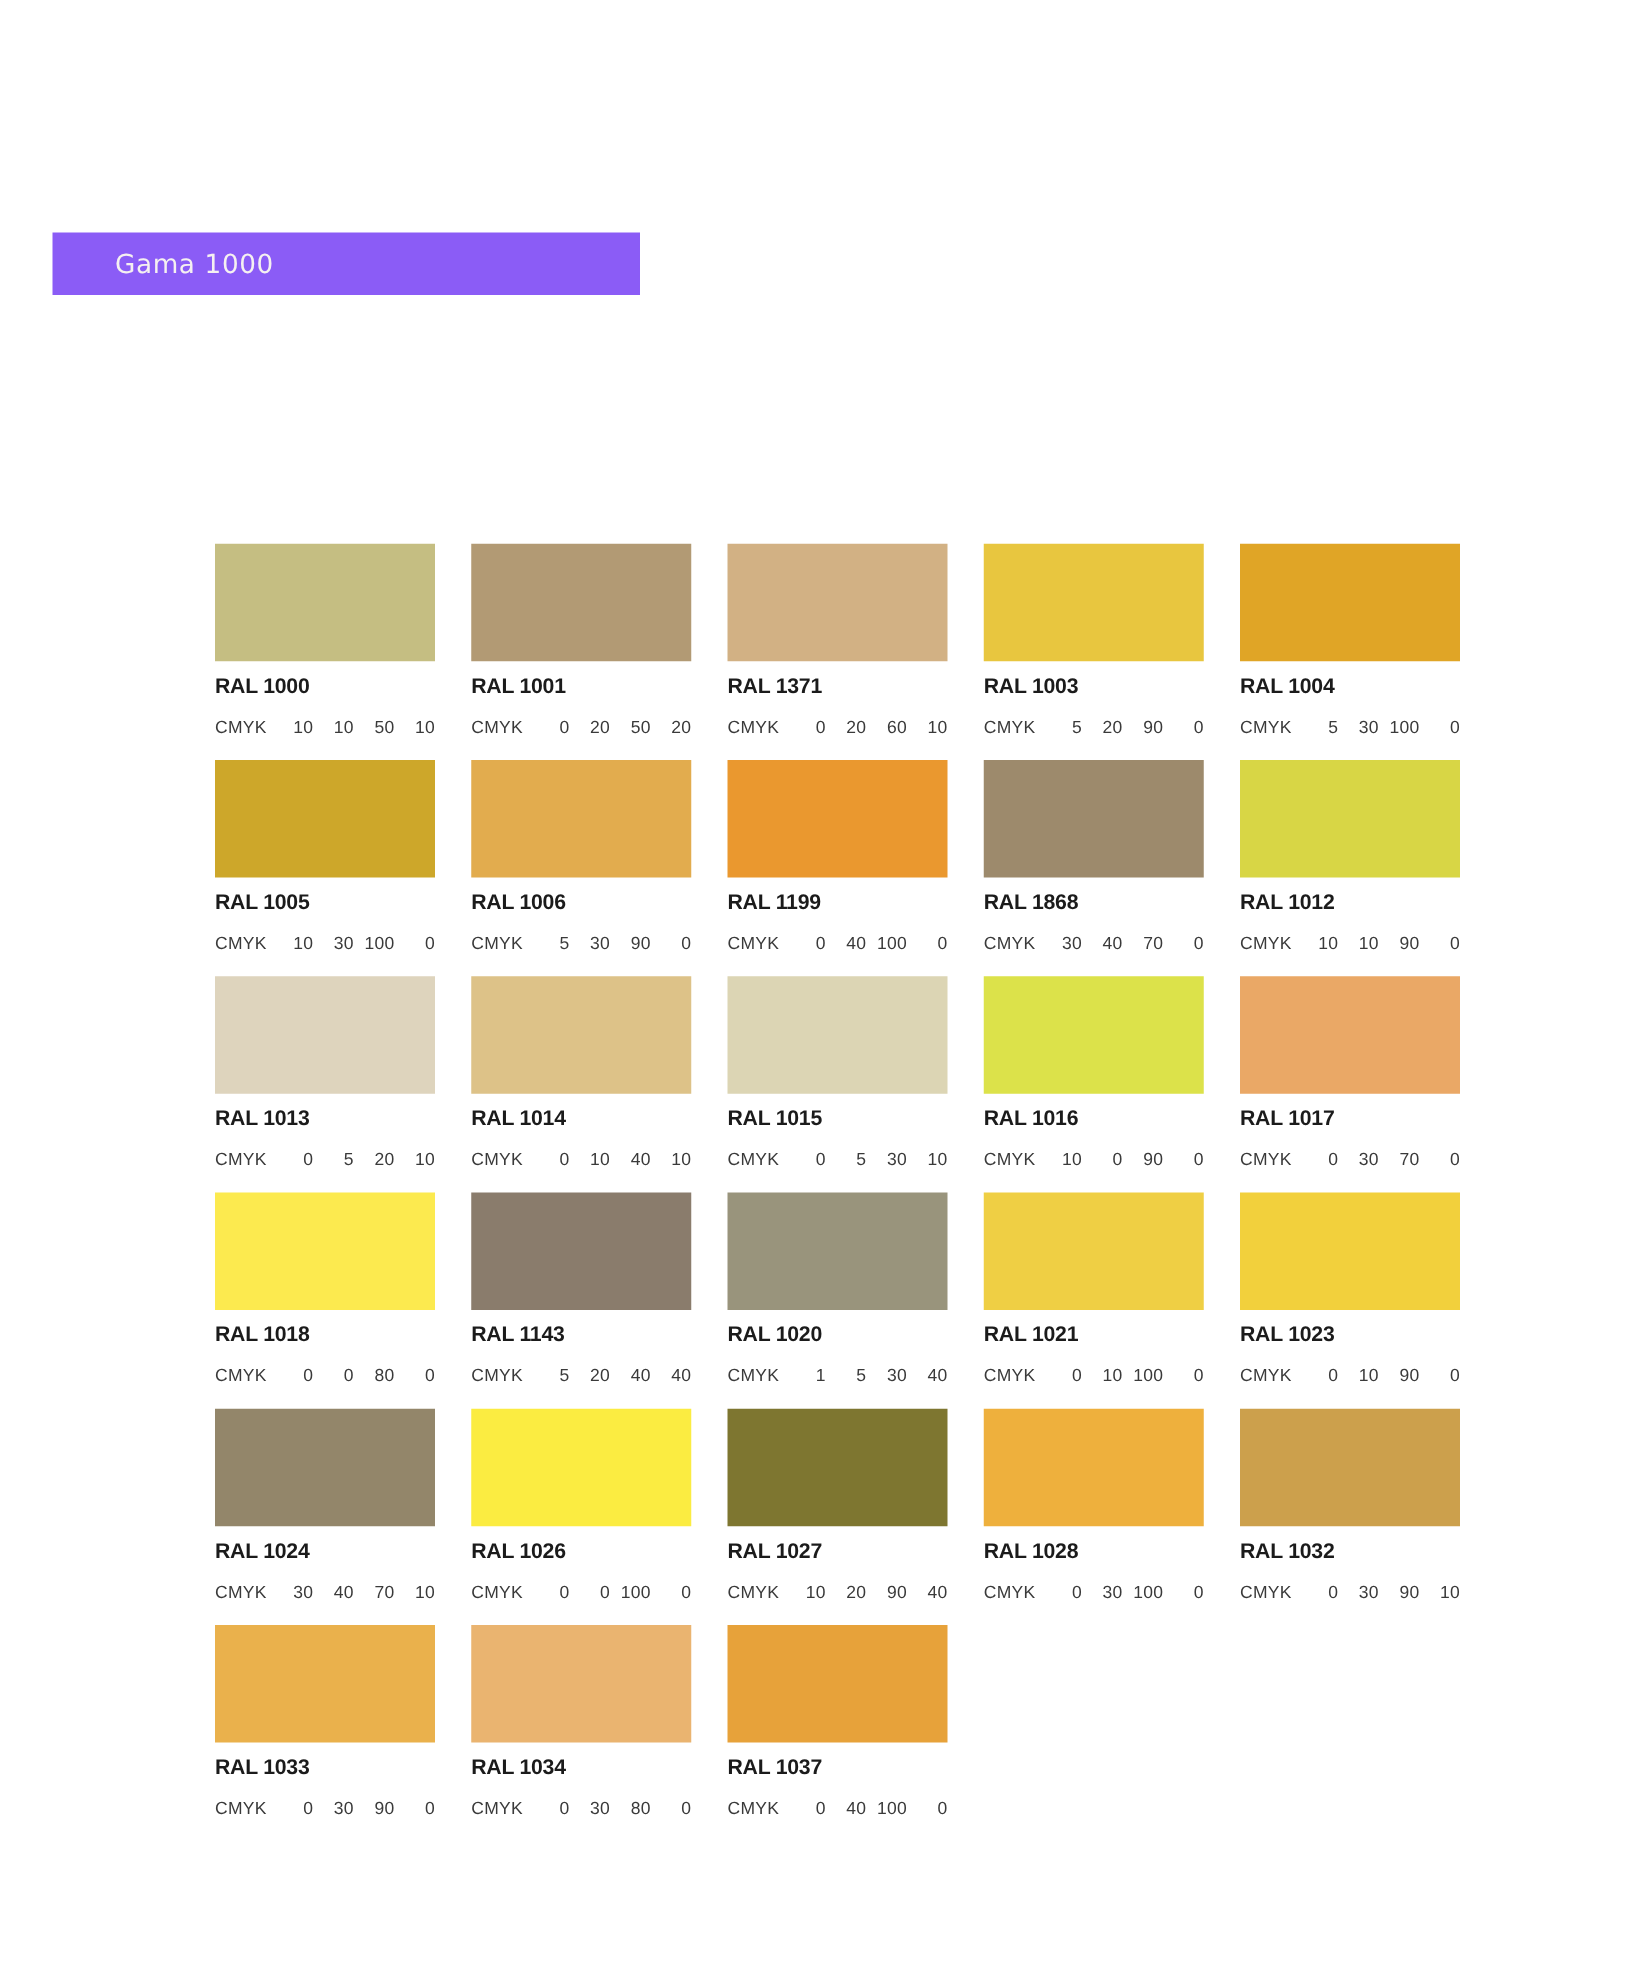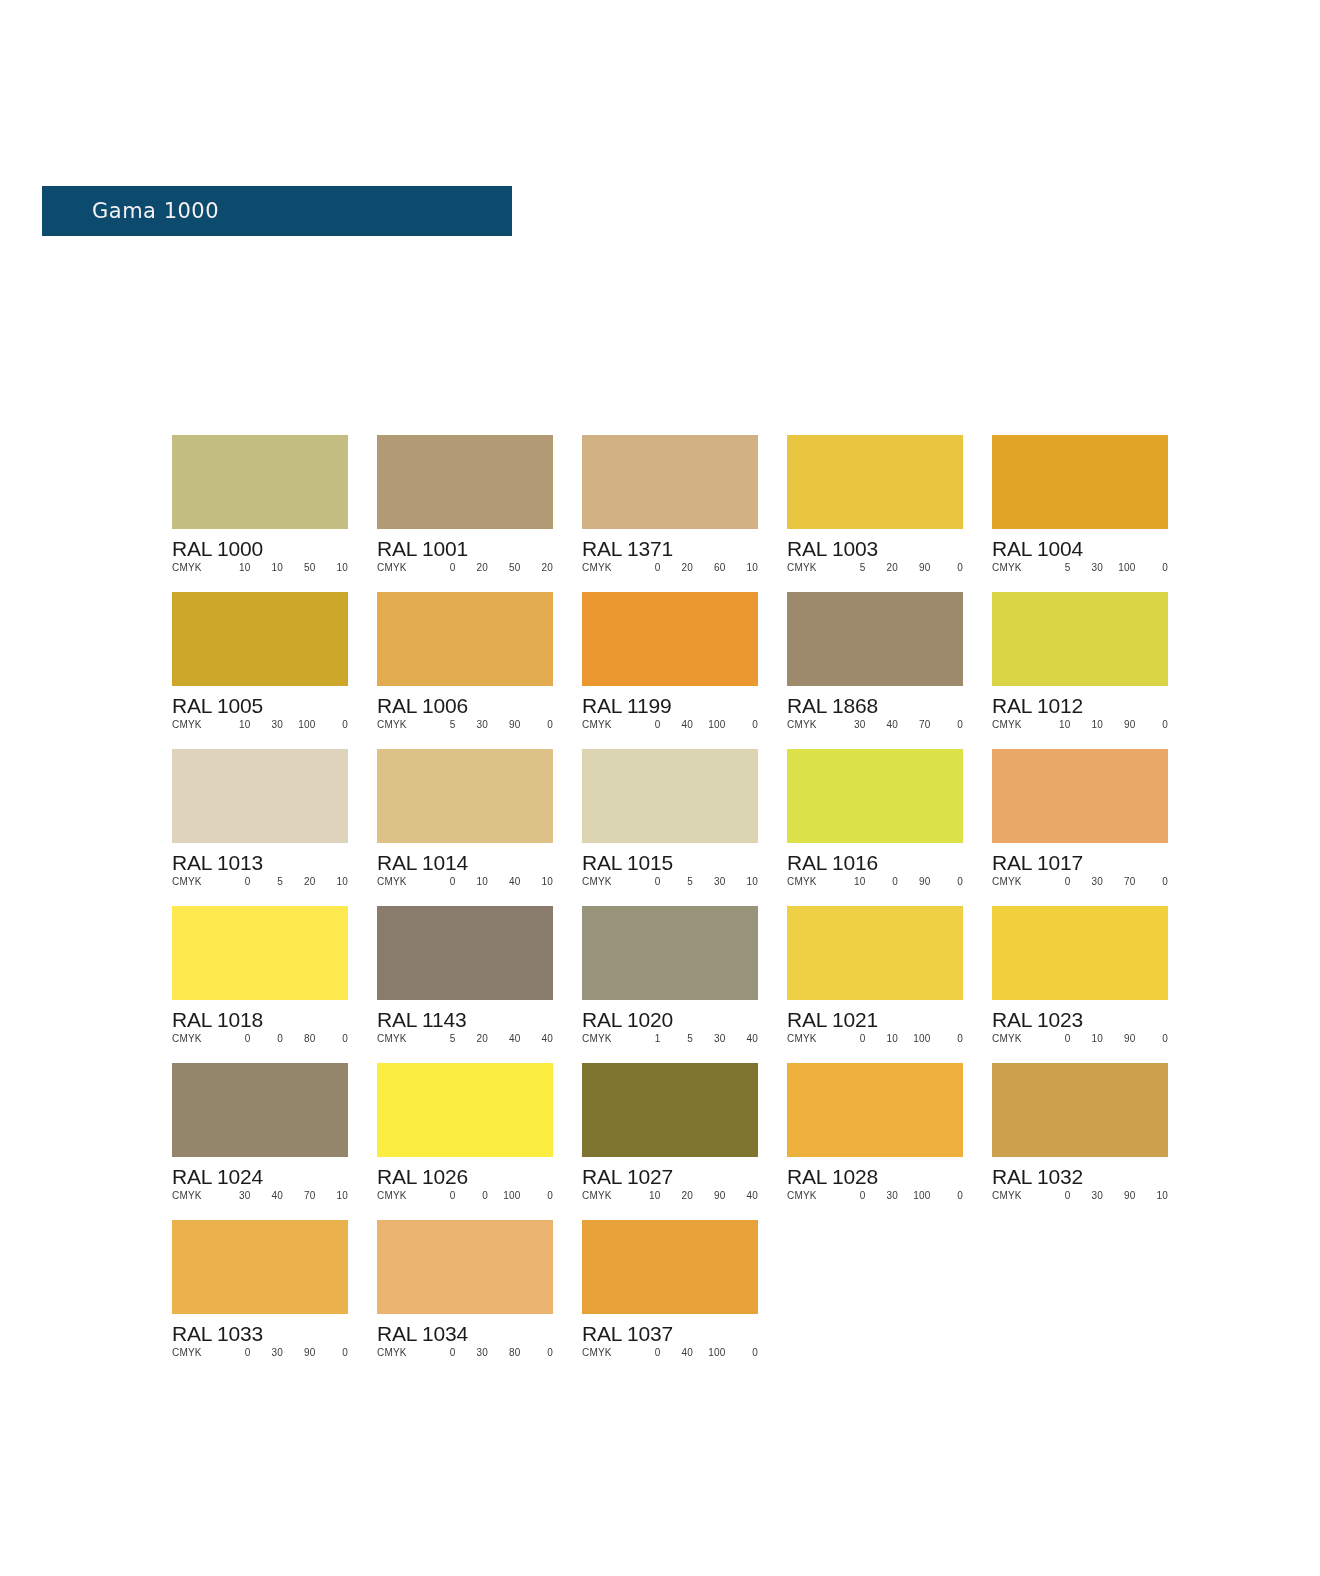--- a/index.html
+++ b/index.html
@@ -51,55 +51,56 @@
     width: 176px;
   }
 
   .swatch-chip {
     width: 176px;
     height: 94px;
     display: block;
   }
 
   .swatch-name {
-    font-size: 21px;
+    font-size: 17px;
     color: #1b1b1b;
     margin-top: 10px;
     line-height: 20px;
     font-family: "Liberation Sans", sans-serif;
     letter-spacing: -0.2px;
     white-space: nowrap;
+    font-weight: bold;
   }
 
   .swatch-cmyk {
-    margin-top: 3px;
+    margin-top: 14px;
     display: flex;
     align-items: flex-end;
-    font-size: 10px;
+    font-size: 14px;
     color: #3a3a3a;
     font-family: "Liberation Sans", sans-serif;
     letter-spacing: 0.2px;
   }
   .cmyk-label {
     width: 46px;
     flex: 0 0 46px;
   }
   .cmyk-values {
     flex: 1 1 auto;
     display: flex;
   }
   .cmyk-values > span {
     flex: 1 1 0;
     text-align: right;
   }
 </style>
 </head>
 <body style="background: rgb(255, 255, 255);">
 
-<div id="header-banner" style="background: #0c4a6e;">
+<div id="header-banner" style="background: #8b5cf6;">
   <span id="header-title" style="color: rgb(245, 240, 241);">Gama 1000</span>
 </div>
 
 <div id="swatch-grid">
     <div class="swatch-cell">
       <div class="swatch-chip" title="RAL 1000" style="background: rgb(197, 190, 130);"></div>
       <div class="swatch-name">RAL 1000</div>
       <div class="swatch-cmyk">
         <span class="cmyk-label">CMYK</span>
         <span class="cmyk-values">

